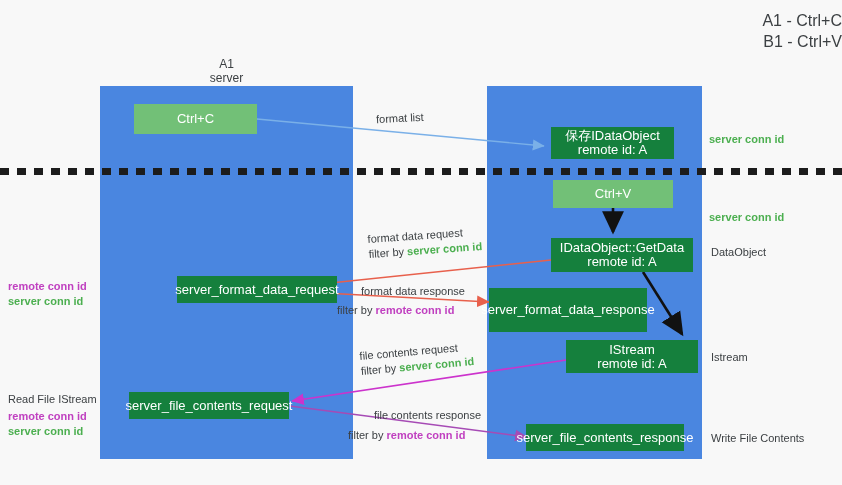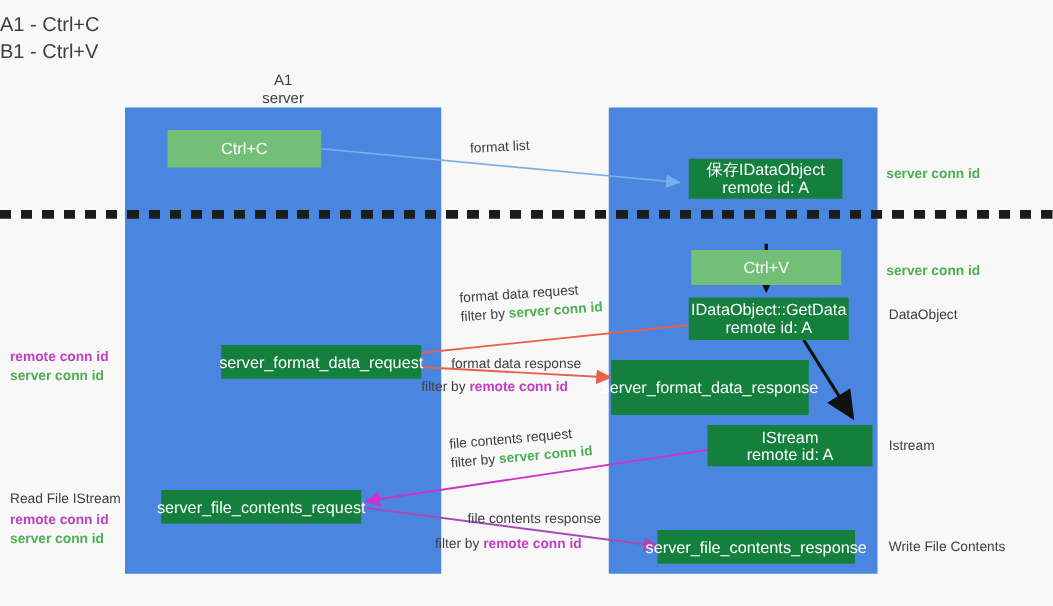--- a/index.html
+++ b/index.html
@@ -19,21 +19,21 @@
     left: 0; top: 0;
     width: 842px;
     height: 485px;
   }
   .abs { position: absolute; }
 
   
   #title {
     left: 0; top: 10px;
     width: 842px;
-    text-align: left;
+    text-align: right;
     font-size: 16px;
     color: #3c4043;
     line-height: 21px;
     white-space: pre;
   }
 
   
   .lane-head {
     text-align: center;
     font-size: 12px;
@@ -151,23 +151,23 @@
     <path d="M566,360 L292,401" stroke="#cc33cc" stroke-width="1.5" fill="none" marker-end="url(#ah-magenta)"></path>
 
     <path d="M290,406 L527,437" stroke="#a64bb5" stroke-width="1.5" fill="none" marker-end="url(#ah-purple)"></path>
   </svg>
 
   <div class="abs box green" style="left:134px; top:104px; width:123px; height:30px;">Ctrl+C</div>
 
   <div class="abs box orange" style="left:551px; top:127px; width:123px; height:32px;">保存IDataObject
 remote id: A</div>
 
-  <div class="abs box green" style="left:553px; top:180px; width:120px; height:28px;margin-top:20px;">Ctrl+V</div>
-
-  <div class="abs box orange" style="left:551px; top:238px; width:128px; height:34px;">IDataObject::GetData
+  <div class="abs box green" style="left:553px; top:180px; width:120px; height:28px;">Ctrl+V</div>
+
+  <div class="abs box orange" style="left:551px; top:238px; width:142px; height:34px;">IDataObject::GetData
 remote id: A</div>
 
   <div class="abs box orange" style="left:129px; top:276px; width:160px; height:27px;margin-left:48px;">server_format_data_request</div>
 
   <div class="abs box orange" style="left:489px; top:288px; width:158px; height:44px;">server_format_data_response</div>
 
   <div class="abs box orange" style="left:566px; top:340px; width:132px; height:33px;">IStream
 remote id: A</div>
 
   <div class="abs box orange" style="left:129px; top:392px; width:160px; height:27px;">server_file_contents_request</div>

